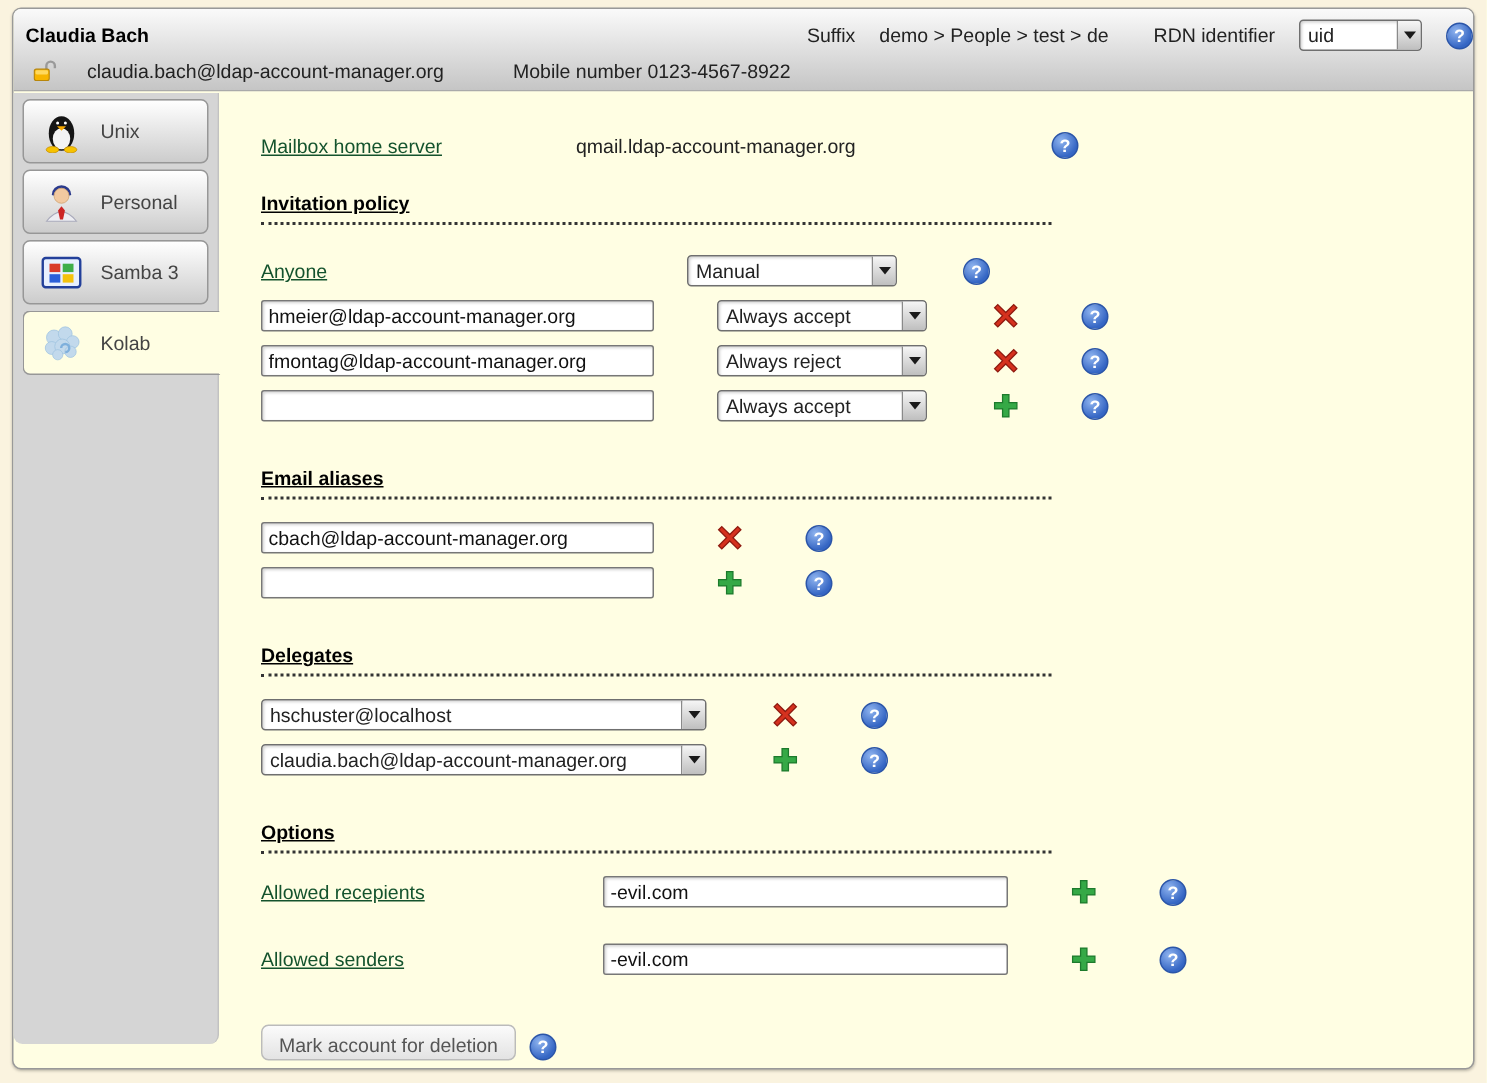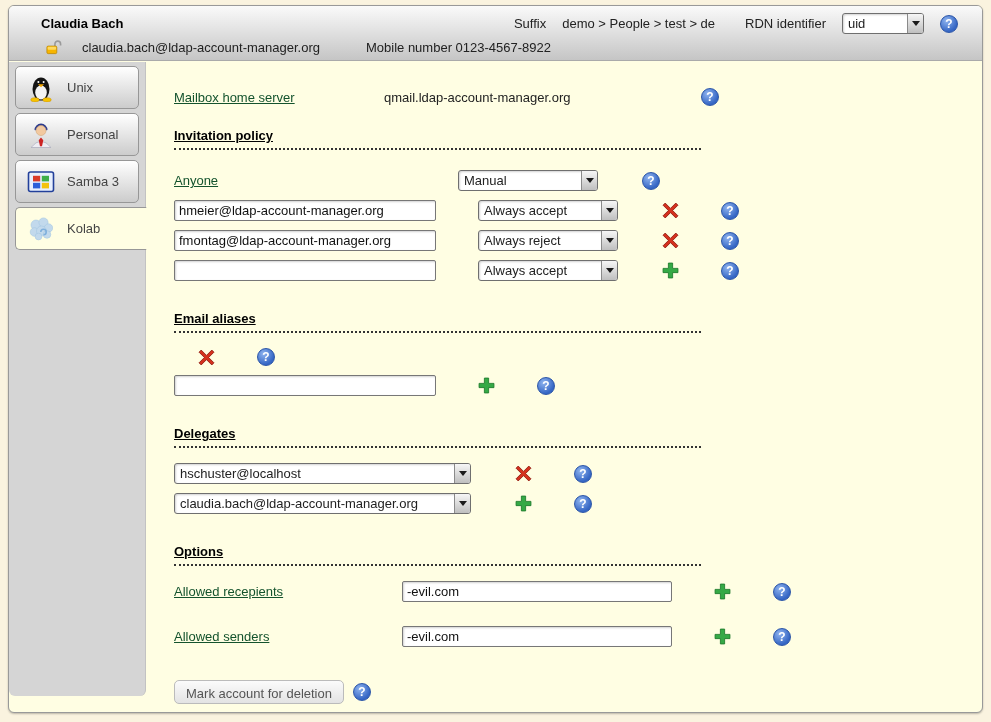--- a/index.html
+++ b/index.html
@@ -18,21 +18,21 @@
     border:1px solid #999;
     border-radius:6px;
     box-shadow:0 1px 2px rgba(0,0,0,.25);
   }
   
   .titlebar {
     height:55px;
     background:linear-gradient(#fafafa,#c5c5c5);
     border-bottom:1px solid #aaa;
     border-radius:5px 5px 0 0;
-    padding:0 24px;
+    padding:0 0;
   }
   .tb-row1 { display:flex; align-items:center; height:30px; padding-top:5px; }
   .tb-title { font-weight:bold; color:#000; margin-left:8px; }
   .tb-right { margin-left:auto; display:flex; align-items:center; gap:16px; }
   .tb-suffix-label { color:#222; }
   .tb-suffix-path { color:#222; margin-right:14px; }
   .tb-row2 { display:flex; align-items:center; height:22px; color:#222; }
   .tb-email { margin-left:20px; }
   .tb-phone { margin-left:60px; }
   .tb-mobile { margin-left:46px; }
@@ -127,21 +127,21 @@
   .gap6 { width:6px; flex:none; }
   .gap8 { width:8px; flex:none; }
 
   .btn-delete {
     height:24px; padding:2px 11px 0 11px;
     background:linear-gradient(#fbfbfb,#e3e3e3);
     border:1px solid #bbb; border-radius:5px;
     color:#555; font-family:"Liberation Sans", sans-serif; font-size:13px;
     cursor:pointer;
   }
-  .btnrow { margin-top:33px; display:flex; align-items:center; gap:9px; }
+  .btnrow { margin-top:33px; display:flex; align-items:flex-end; gap:9px; }
 </style>
 </head>
 <body>
 
 <div class="window">
 
   <div class="titlebar">
     <div class="tb-row1">
       <span class="tb-title">Claudia Bach</span>
       <span class="tb-right">
@@ -306,20 +306,21 @@
       </span>
       <span class="gap6"></span>
       <span class="help"></span>
     </div>
 
     <div class="sechead">
       <span>Email aliases</span>
     </div>
 
     <div class="frow firstrow-sm">
+      <input class="tinput" type="text" value="cbach@ldap-account-manager.org" style="">
       <span class="gap6"></span>
       <span class="iconbtn">
         <svg width="17" height="17" viewBox="0 0 16 16">
             <path d="M3 1 L8 6 L13 1 L15 3 L10 8 L15 13 L13 15 L8 10 L3 15 L1 13 L6 8 L1 3 Z" fill="#d5311e" stroke="#8e1a10" stroke-width="0.8"></path>
           </svg>
       </span>
       <span class="gap6"></span>
       <span class="help"></span>
     </div>
 

